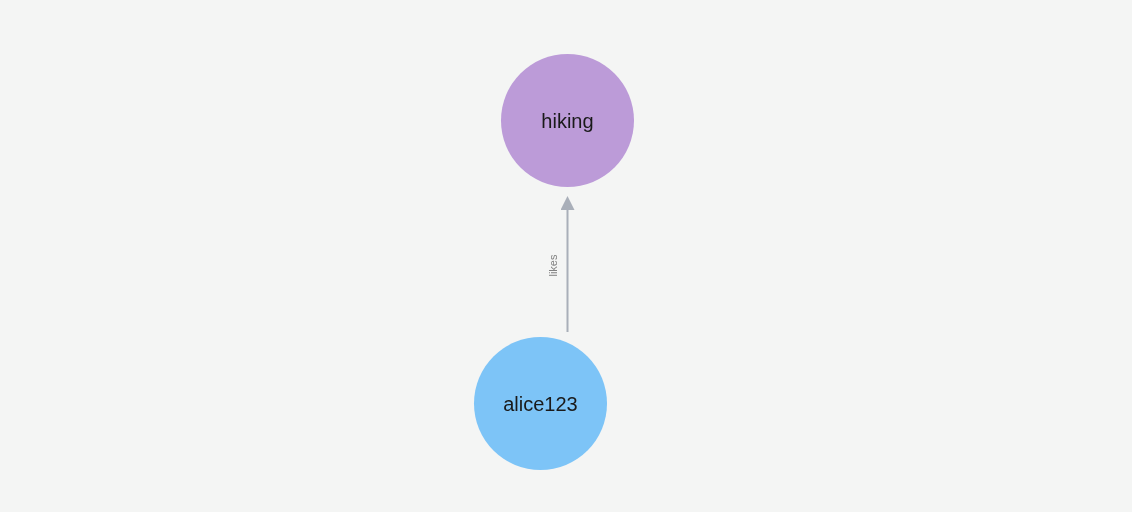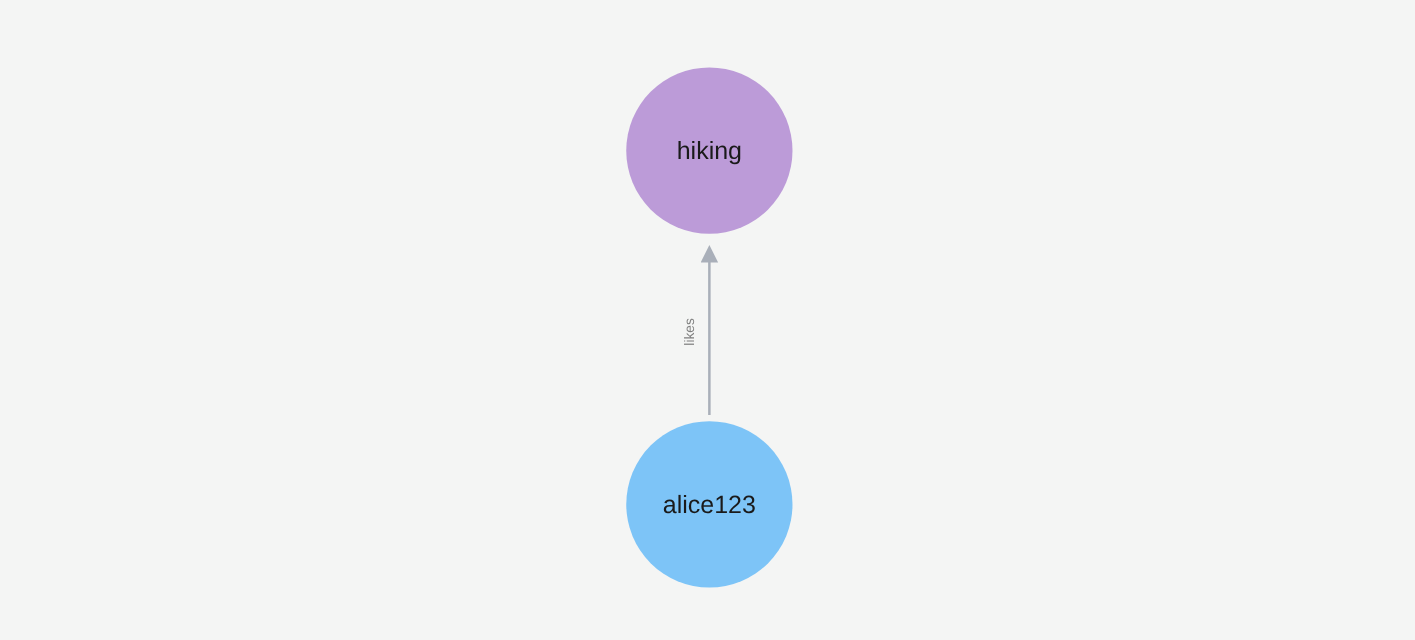--- a/index.html
+++ b/index.html
@@ -50,21 +50,21 @@
 
   #node-hiking {
     left: 501px;
     top: 54px;
     width: 133px;
     height: 133px;
     background: #bc9bd8;
   }
 
   #node-alice123 {
-    left: 501px;
+    left: 474px;
     top: 337px;
     width: 133px;
     height: 133px;
     background: #7dc4f7;
   }
 
   .edge-label {
     position: absolute;
     font-family: "Liberation Sans", sans-serif;
     font-size: 11px;

